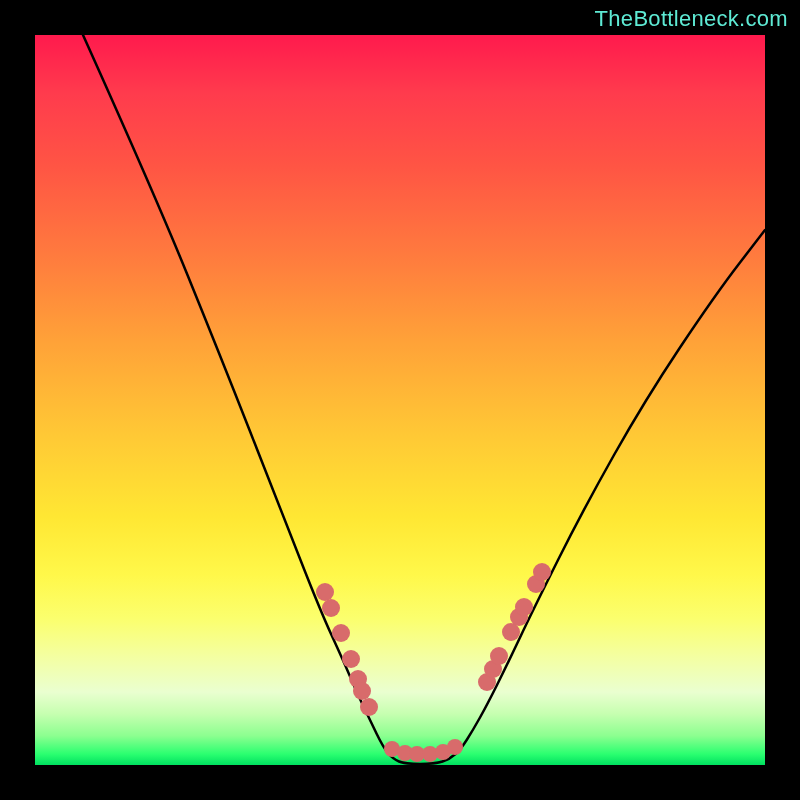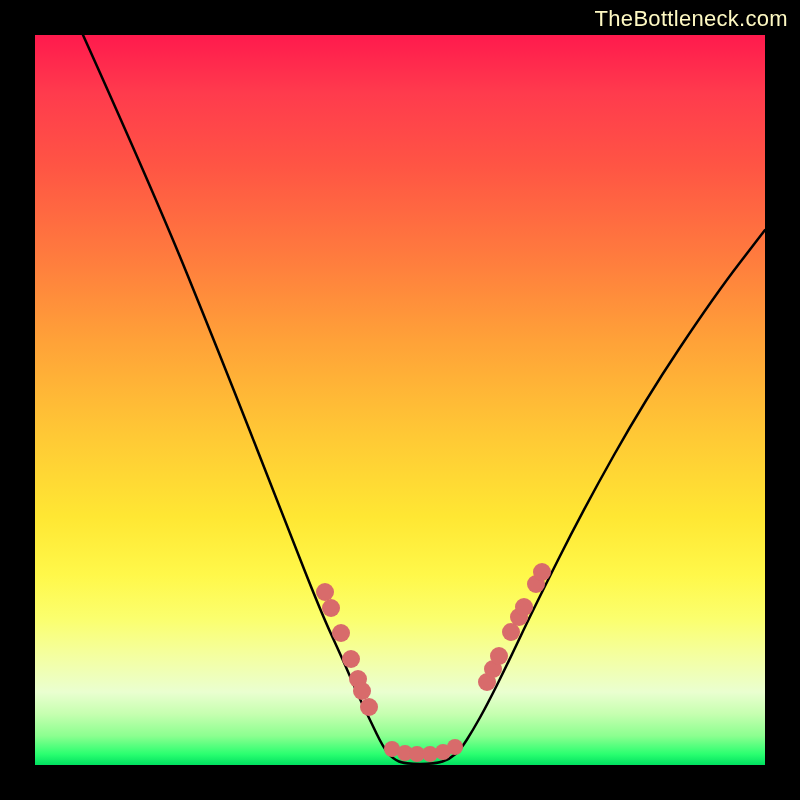--- a/index.html
+++ b/index.html
@@ -40,21 +40,21 @@
       #c6ffb0 93%,
       #8cff90 96%,
       #2bff70 98.5%,
       #00e060 100%
     );
   }
   .watermark {
     position: absolute;
     top: 6px;
     right: 12px;
-    color: #fef9c3;
+    color: #5eead4;
     font-size: 22px;
     font-weight: 500;
     letter-spacing: 0.3px;
     user-select: none;
   }
   svg.curve {
     position: absolute;
     top: 0;
     left: 0;
   }

